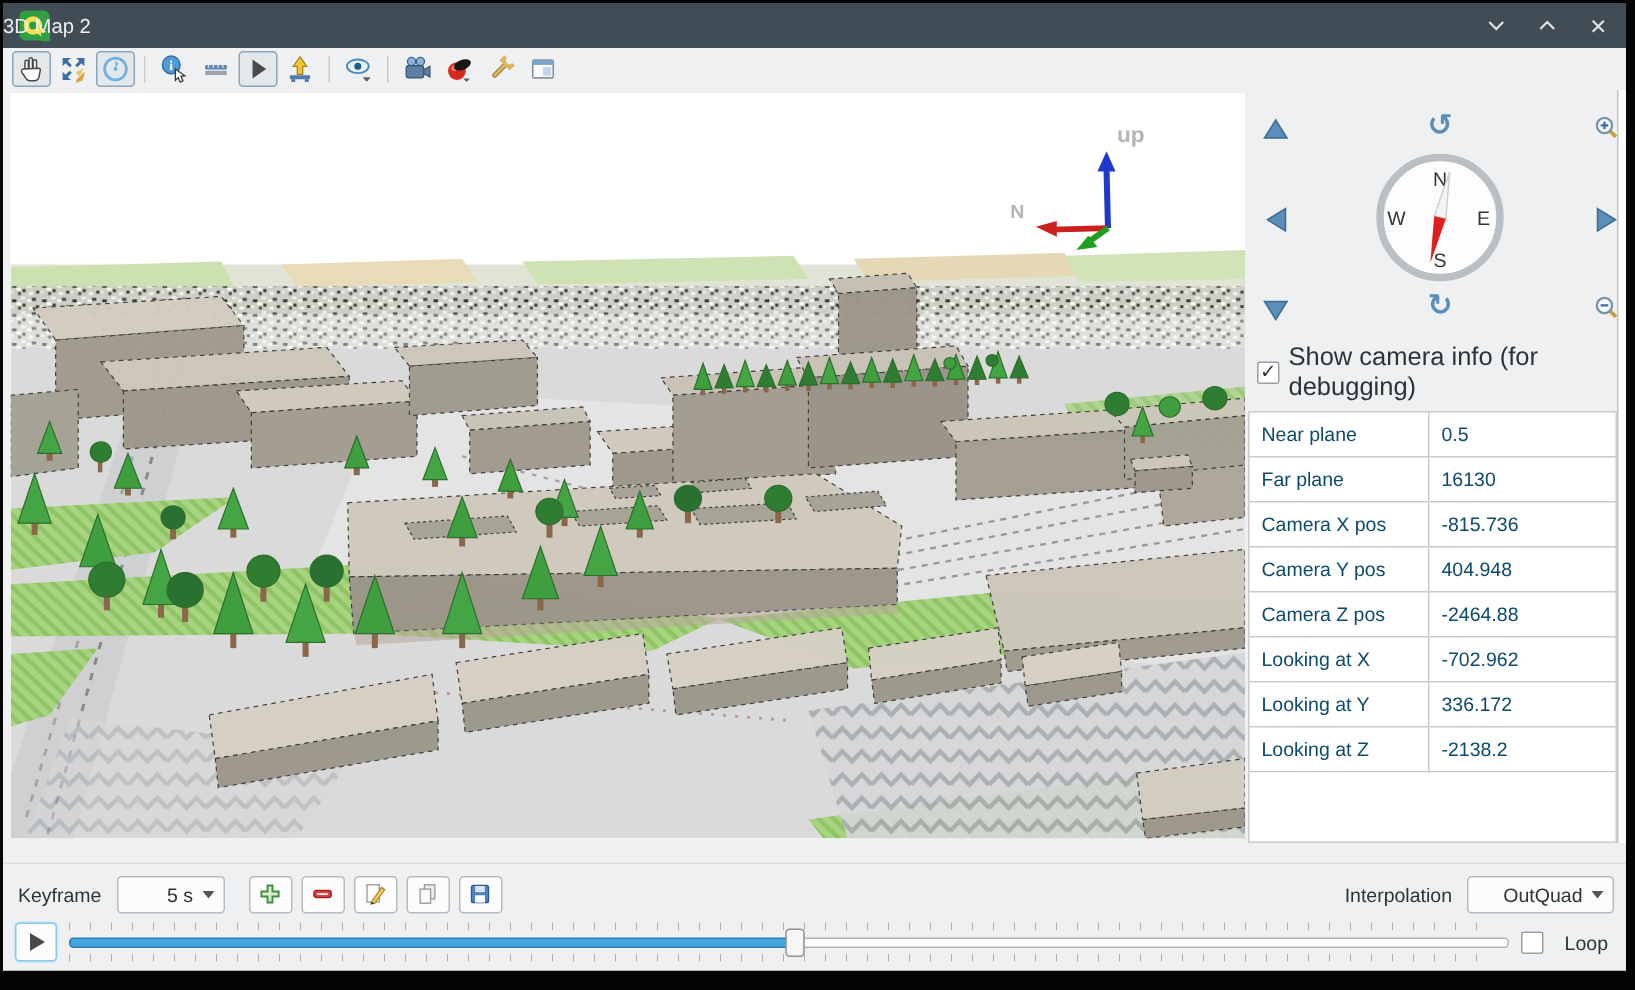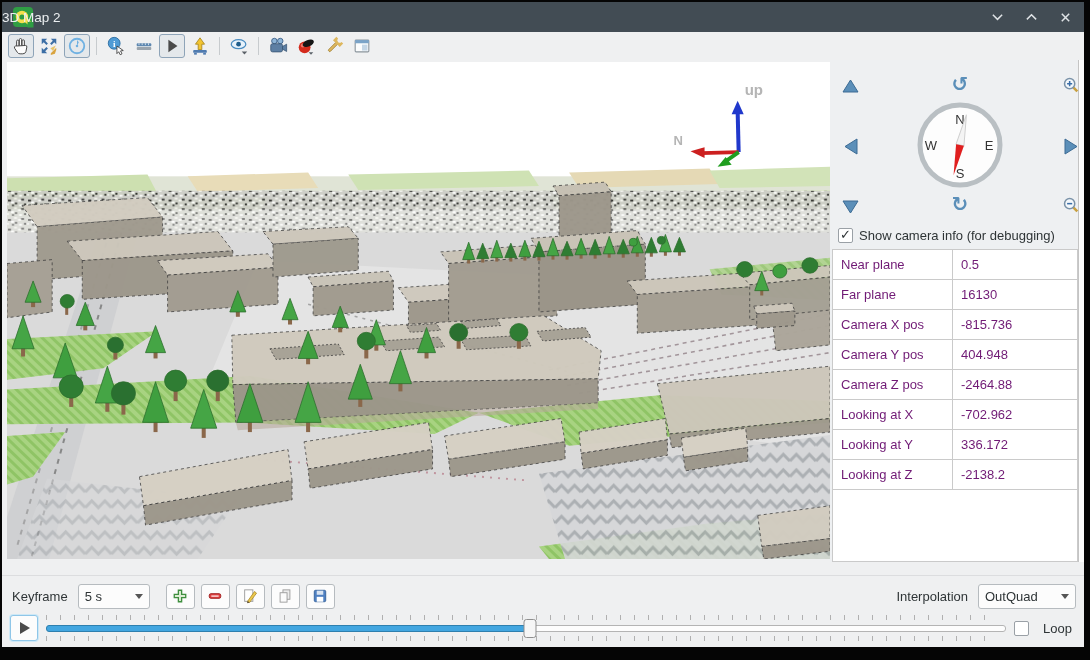--- a/index.html
+++ b/index.html
@@ -42,34 +42,34 @@
   .nav-btn { position:absolute; width:20px; height:20px; display:flex; align-items:center; justify-content:center; }
   .nav-btn svg { width:17px; height:17px; }
   .rot { color:#5b8fb9; font-size:20px; font-weight:bold; line-height:1; }
   .compass { position:absolute; left:85px; top:42px; }
 
   .caminfo-row { display:flex; align-items:center; gap:6px; padding:2px 4px 6px 6px; flex:none; }
   .checkbox { width:15px; height:15px; background:#fff; border:1px solid #9aa0a6; border-radius:2px;
               position:relative; flex:none; }
   .checkbox.checked::after { content:"\2713"; position:absolute; left:1px; top:-2px;
                              font-size:13px; font-weight:bold; color:#2e3436; }
-  .caminfo-label { font-size:13px; }
+  .caminfo-label { font-size:17px; }
 
   table.camtable { border-collapse:collapse; width:100%; background:#fff; flex:none; }
-  table.camtable td { border:1px solid #cacaca; height:30px; padding:0 8px; font-size:13px; color:#701a75; }
+  table.camtable td { border:1px solid #cacaca; height:30px; padding:0 8px; font-size:13px; color:#0c4a6e; }
   table.camtable td.lbl { width:120px; }
   .table-filler { flex:1; background:#fff; border:1px solid #cacaca; border-top:none; }
   .panel-scroll { width:6px; background:#fcfcfc; border-left:1px solid #c4c4c4; flex:none; }
 
   
   .bottombar { flex:none; background:#eff0f1; border-top:1px solid #dcdddf; padding:5px 8px 4px 8px;margin-top:13px; }
   .kf-row { display:flex; align-items:center; height:30px; gap:6px; }
   .kf-label { margin:0 4px 0 2px; }
   .select { height:25px; background:#fcfcfc; border:1px solid #b6bbbf; border-radius:3px;
-            display:flex; align-items:center; padding:0 6px; gap:6px; }
+            display:flex; align-items:center; padding:0 6px; gap:6px;text-align:right; }
   .select .val { flex:1; }
   .select .arrow { width:0; height:0; border-left:4px solid transparent; border-right:4px solid transparent;
                    border-top:5px solid #555; }
   .select.kf { width:72px; }
   .select.interp { width:98px; }
   .sq-btn { width:29px; height:25px; background:#fcfcfc; border:1px solid #b6bbbf; border-radius:3px;
             display:flex; align-items:center; justify-content:center; }
   .sq-btn svg { width:18px; height:18px; }
   .kf-spacer { flex:1; }
   .interp-label { margin-right:4px; }

